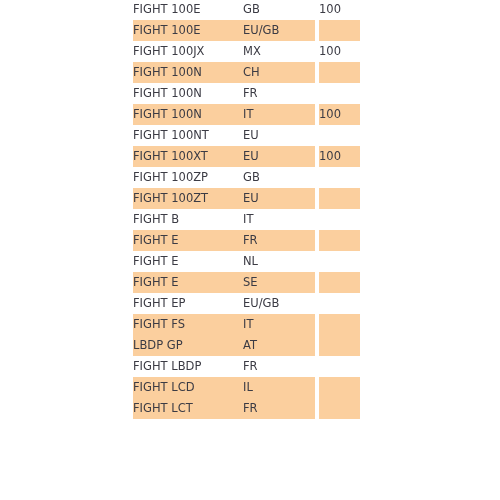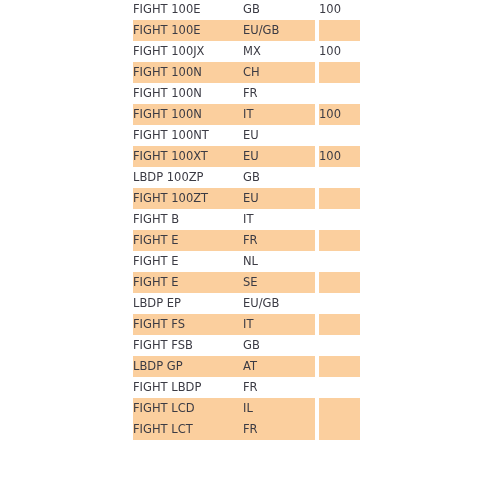--- a/index.html
+++ b/index.html
@@ -128,21 +128,21 @@
           <td class="c-gap"></td>
           <td class="c-val"></td>
         </tr>
         <tr class="row-alt">
           <td class="c-name">FIGHT 100XT</td>
           <td class="c-code">EU</td>
           <td class="c-gap"></td>
           <td class="c-val">100</td>
         </tr>
         <tr class="row-plain">
-          <td class="c-name">LBDP 100ZP</td>
+          <td class="c-name">FIGHT 100ZP</td>
           <td class="c-code">GB</td>
           <td class="c-gap"></td>
           <td class="c-val"></td>
         </tr>
         <tr class="row-alt">
           <td class="c-name">FIGHT 100ZT</td>
           <td class="c-code">EU</td>
           <td class="c-gap"></td>
           <td class="c-val"></td>
         </tr>
@@ -164,34 +164,28 @@
           <td class="c-gap"></td>
           <td class="c-val"></td>
         </tr>
         <tr class="row-alt">
           <td class="c-name">FIGHT E</td>
           <td class="c-code">SE</td>
           <td class="c-gap"></td>
           <td class="c-val"></td>
         </tr>
         <tr class="row-plain">
-          <td class="c-name">LBDP EP</td>
+          <td class="c-name">FIGHT EP</td>
           <td class="c-code">EU/GB</td>
           <td class="c-gap"></td>
           <td class="c-val"></td>
         </tr>
         <tr class="row-alt">
           <td class="c-name">FIGHT FS</td>
           <td class="c-code">IT</td>
-          <td class="c-gap"></td>
-          <td class="c-val"></td>
-        </tr>
-        <tr class="row-plain">
-          <td class="c-name">FIGHT FSB</td>
-          <td class="c-code">GB</td>
           <td class="c-gap"></td>
           <td class="c-val"></td>
         </tr>
         <tr class="row-alt">
           <td class="c-name">LBDP GP</td>
           <td class="c-code">AT</td>
           <td class="c-gap"></td>
           <td class="c-val"></td>
         </tr>
         <tr class="row-plain">

